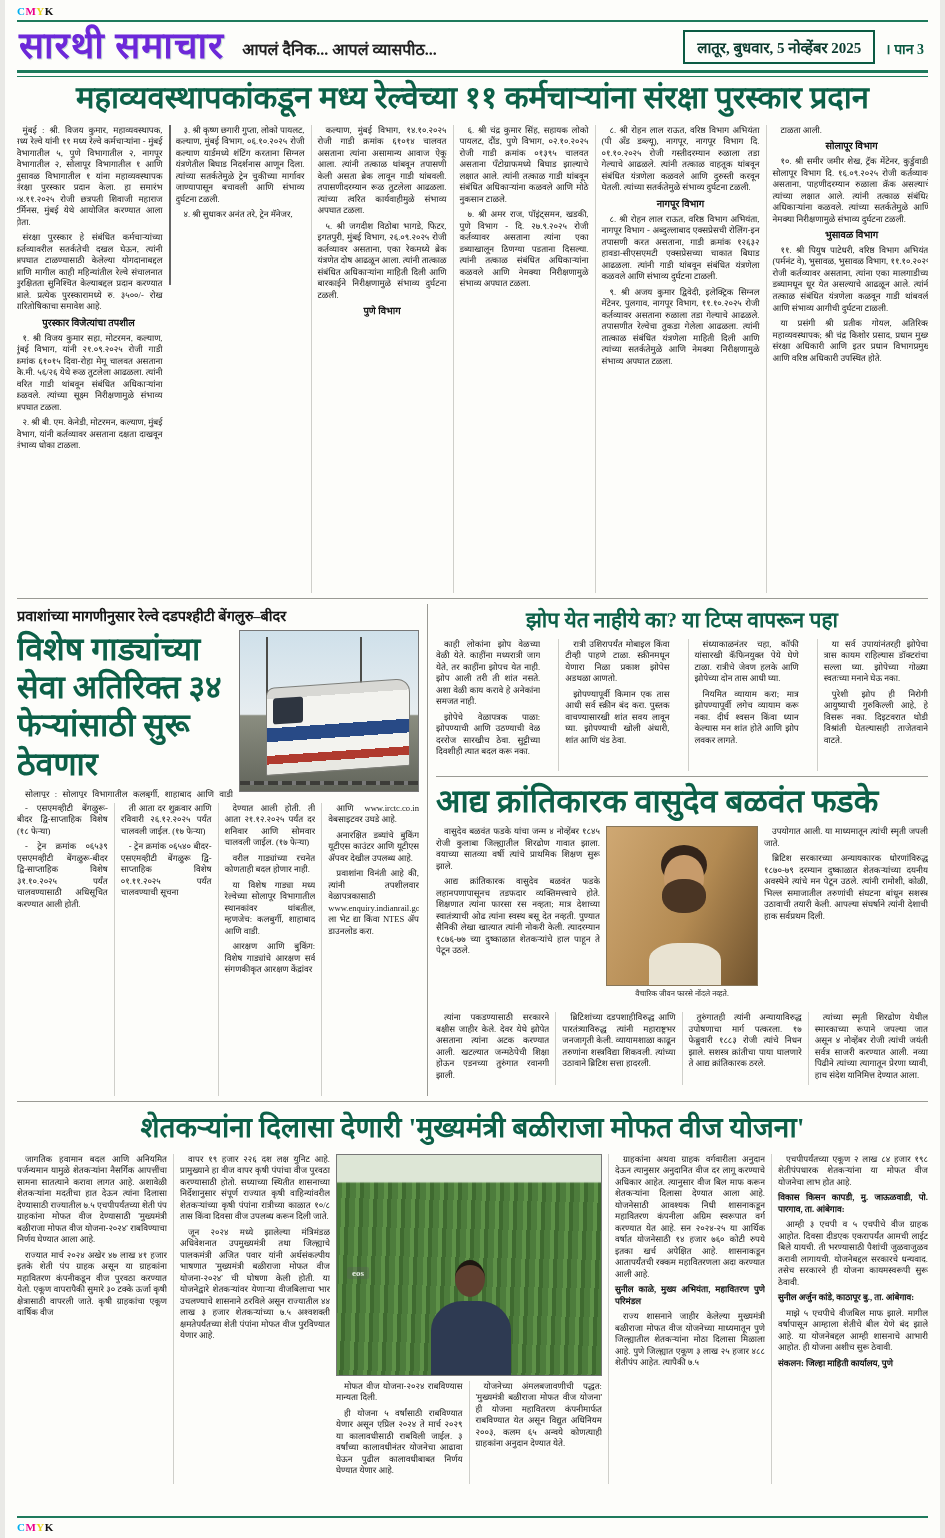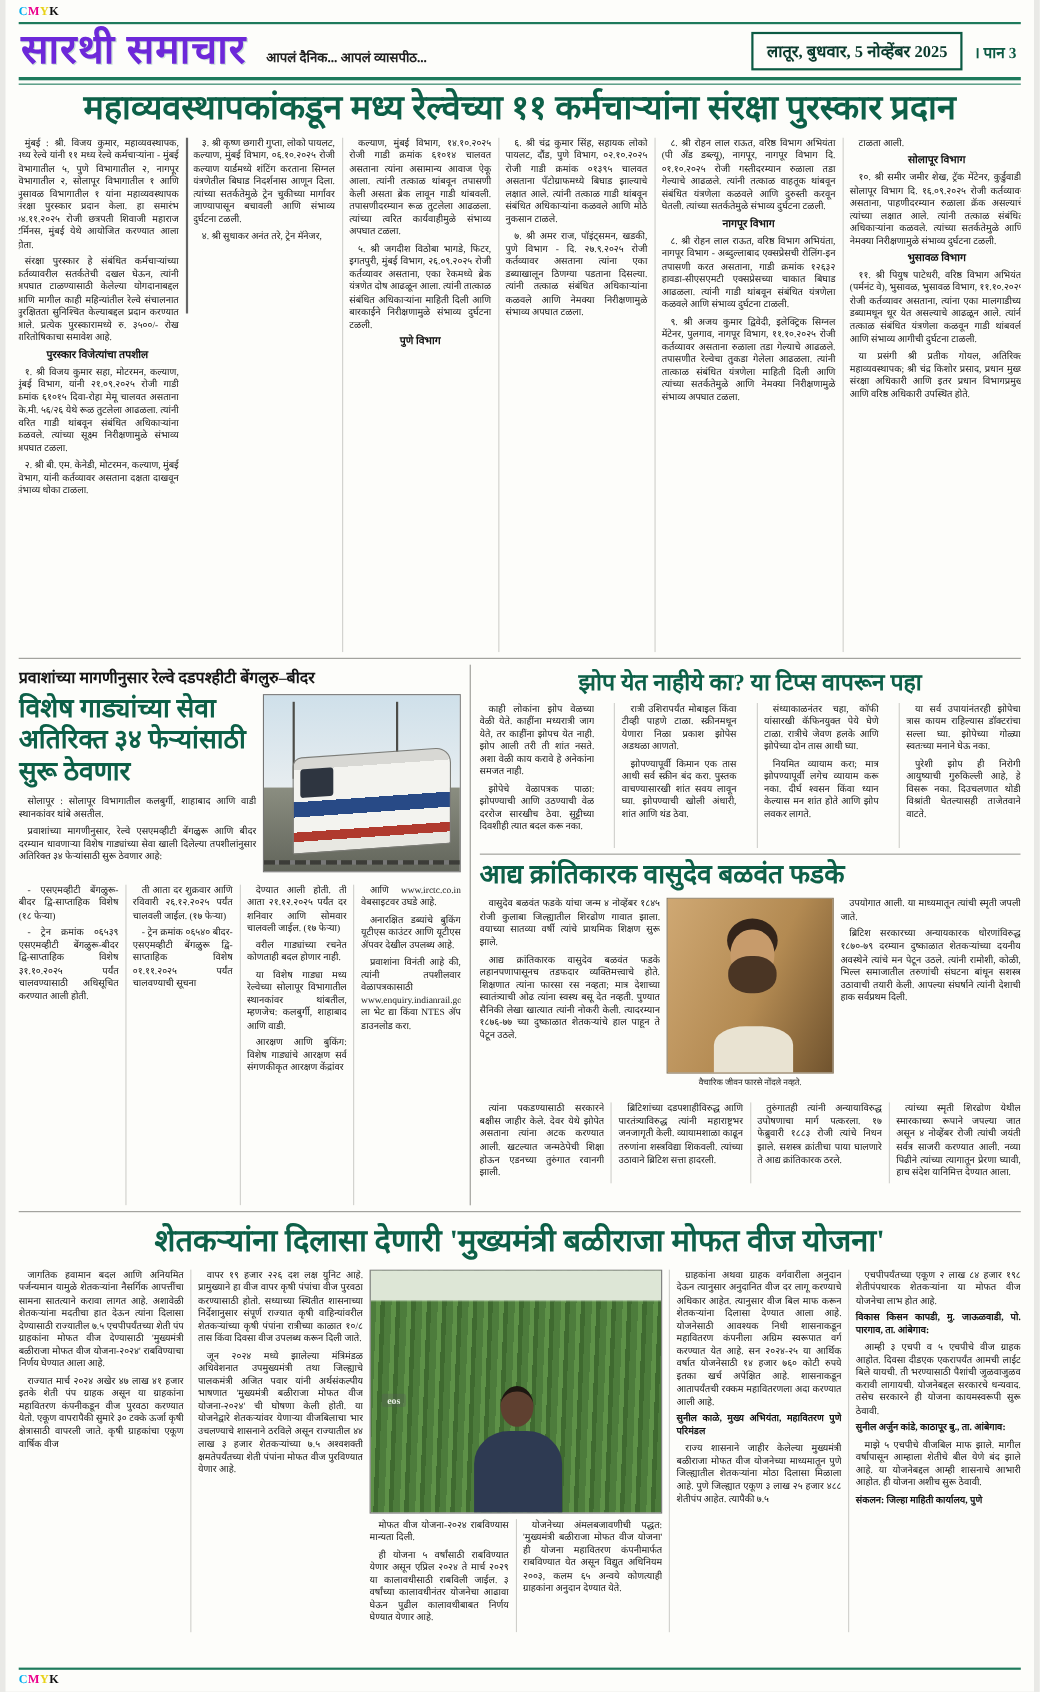--- a/index.html
+++ b/index.html
@@ -8,28 +8,28 @@
     box-sizing:border-box;padding:4px 12px;overflow:hidden;position:relative;
     font-family:Liberation Serif, serif;color:#141414;
   }
   
   .regmark{font-size:11px;font-weight:bold;letter-spacing:.5px;line-height:14px;}
   .regmark .c{color:#00aeef}.regmark .m{color:#ec008c}.regmark .y{color:#e8d218}.regmark .k{color:#111}
   .greenline{height:2px;background:#1e7a5c;margin:2px 0;}
   
   .masthead{display:flex;align-items:flex-end;padding:3px 2px 5px;}
   .mast-title{font-size:37px;font-weight:bold;color:#6d28d9;line-height:1;letter-spacing:1px;text-shadow:1px 1px 0 #c9ded6;}
-  .mast-tag{font-size:12px;font-weight:bold;color:#222;margin:0 0 4px 18px;}
+  .mast-tag{font-size:16px;font-weight:bold;color:#222;margin:0 0 4px 18px;}
   .mast-spacer{flex:1}
   .mast-date{border:2px solid #0b5a43;padding:5px 12px;font-weight:bold;font-size:15px;color:#0b3a2d;}
   .mast-page{font-size:14px;font-weight:bold;color:#0b5a43;margin:0 2px 6px 10px;}
   .rule-thick{border-top:3px solid #1e7a5c;border-bottom:1px solid #1e7a5c;height:3px;margin:1px 0 3px;}
   
   .headline-xl{font-size:31px;font-weight:bold;color:#0d6048;text-align:center;margin:3px 0 9px;line-height:1.15;}
-  .headline-lg{font-size:24px;font-weight:bold;color:#0d6048;margin:0 0 6px;line-height:1.2;}
+  .headline-lg{font-size:32px;font-weight:bold;color:#0d6048;margin:0 0 6px;line-height:1.2;}
   .headline-md{font-size:21px;font-weight:bold;color:#0d6048;text-align:center;margin:1px 0 6px;}
   .headline-xl2{font-size:28px;font-weight:bold;color:#0d6048;text-align:center;margin:5px 0 9px;}
   .kicker{font-size:14.5px;font-weight:bold;color:#161616;margin:1px 0 5px;}
   
   .col{flex:1;font-size:8.6px;line-height:1.34;text-align:justify;overflow:hidden;min-width:0;}
   .col p{margin:0 0 4px;text-indent:8px;}
   .col p.b{font-weight:bold;text-indent:0;}
   .col .subhead{text-align:center;font-weight:bold;font-size:9.6px;margin:3px 0 3px;}
   .cols>.col+.col,.cols>div+div{border-left:1px solid #cfcfca;padding-left:6px;}
   .hrule{height:1px;background:#9a9a94;margin:5px 0;}
@@ -255,21 +255,21 @@
           <div class="col">
               <p>रात्री उशिरापर्यंत मोबाइल किंवा टीव्ही पाहणे टाळा. स्क्रीनमधून येणारा निळा प्रकाश झोपेस अडथळा आणतो.</p>
               <p>झोपण्यापूर्वी किमान एक तास आधी सर्व स्क्रीन बंद करा. पुस्तक वाचण्यासारखी शांत सवय लावून घ्या. झोपण्याची खोली अंधारी, शांत आणि थंड ठेवा.</p>
             </div>
           <div class="col">
               <p>संध्याकाळनंतर चहा, कॉफी यांसारखी कॅफिनयुक्त पेये घेणे टाळा. रात्रीचे जेवण हलके आणि झोपेच्या दोन तास आधी घ्या.</p>
               <p>नियमित व्यायाम करा; मात्र झोपण्यापूर्वी लगेच व्यायाम करू नका. दीर्घ श्वसन किंवा ध्यान केल्यास मन शांत होते आणि झोप लवकर लागते.</p>
             </div>
           <div class="col">
               <p>या सर्व उपायांनंतरही झोपेचा त्रास कायम राहिल्यास डॉक्टरांचा सल्ला घ्या. झोपेच्या गोळ्या स्वतःच्या मनाने घेऊ नका.</p>
-              <p>पुरेशी झोप ही निरोगी आयुष्याची गुरुकिल्ली आहे, हे विसरू नका. दिउचलणात थोडी विश्रांती घेतल्यासही ताजेतवाने वाटते.</p>
+              <p>पुरेशी झोप ही निरोगी आयुष्याची गुरुकिल्ली आहे, हे विसरू नका. दिइटवरात थोडी विश्रांती घेतल्यासही ताजेतवाने वाटते.</p>
             </div>
         </div>
       </div>
       <div class="hrule"></div>
       <div>
         <h2 class="headline-lg">आद्य क्रांतिकारक वासुदेव बळवंत फडके</h2>
         <div class="ph-row cols">
           <div class="col">
               <p>वासुदेव बळवंत फडके यांचा जन्म ४ नोव्हेंबर १८४५ रोजी कुलाबा जिल्ह्यातील शिरढोण गावात झाला. वयाच्या सातव्या वर्षी त्यांचे प्राथमिक शिक्षण सुरू झाले.</p>
               <p>आद्य क्रांतिकारक वासुदेव बळवंत फडके लहानपणापासूनच तडफदार व्यक्तिमत्त्वाचे होते. शिक्षणात त्यांना फारसा रस नव्हता; मात्र देशाच्या स्वातंत्र्याची ओढ त्यांना स्वस्थ बसू देत नव्हती. पुण्यात सैनिकी लेखा खात्यात त्यांनी नोकरी केली. त्यादरम्यान १८७६-७७ च्या दुष्काळात शेतकऱ्यांचे हाल पाहून ते पेटून उठले.</p>

